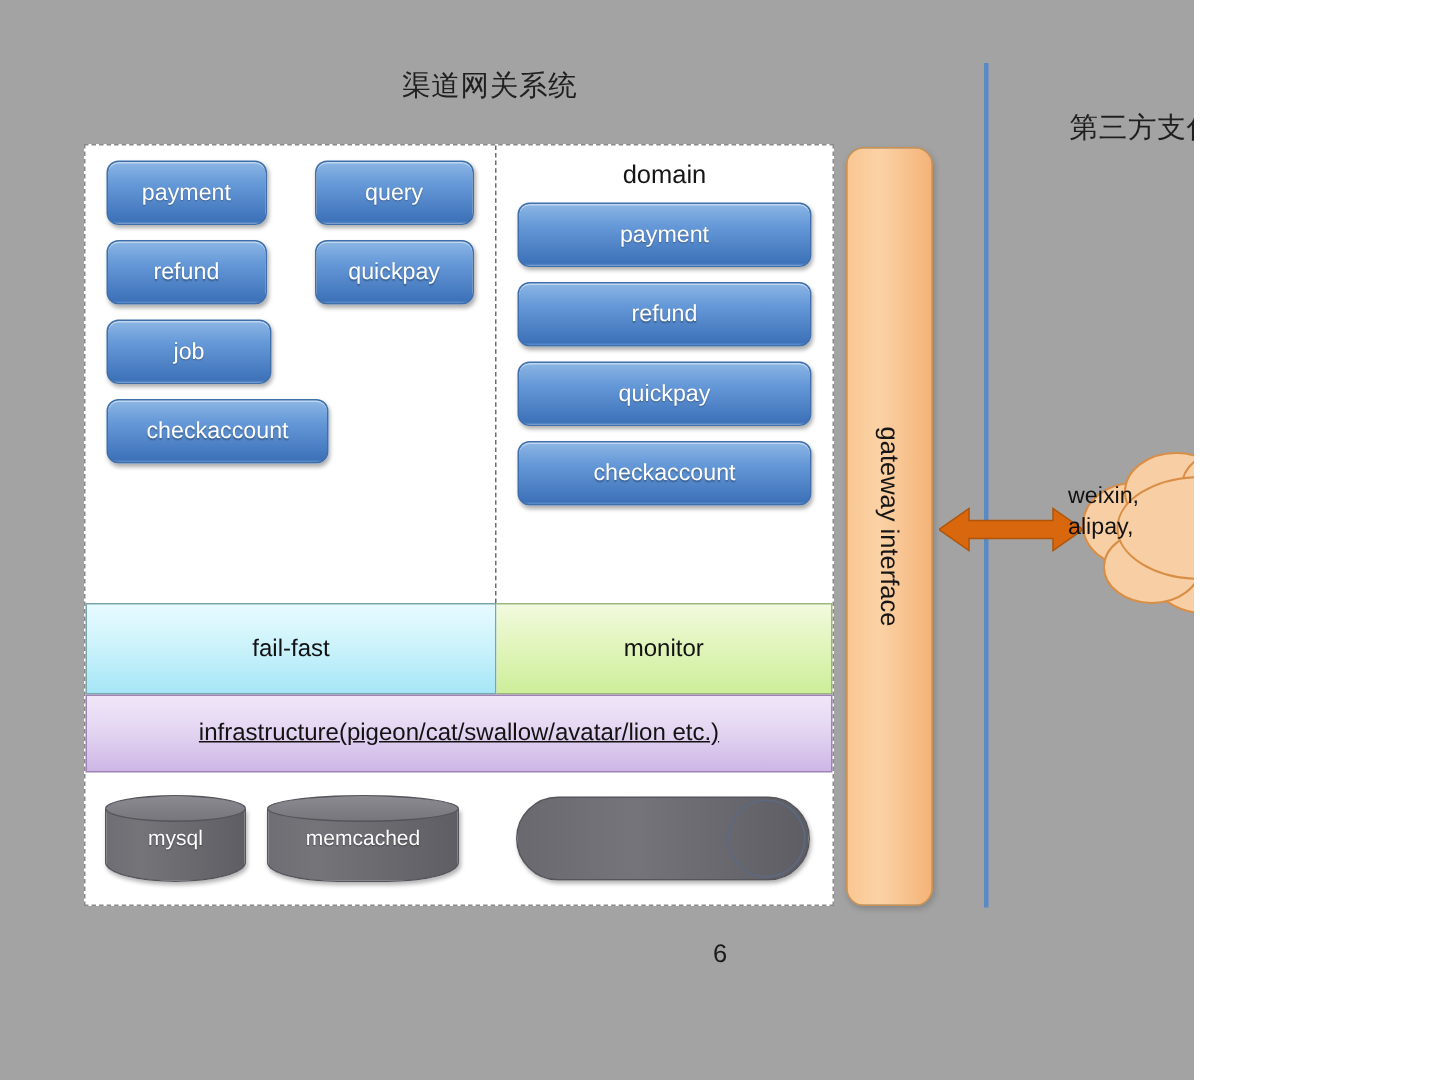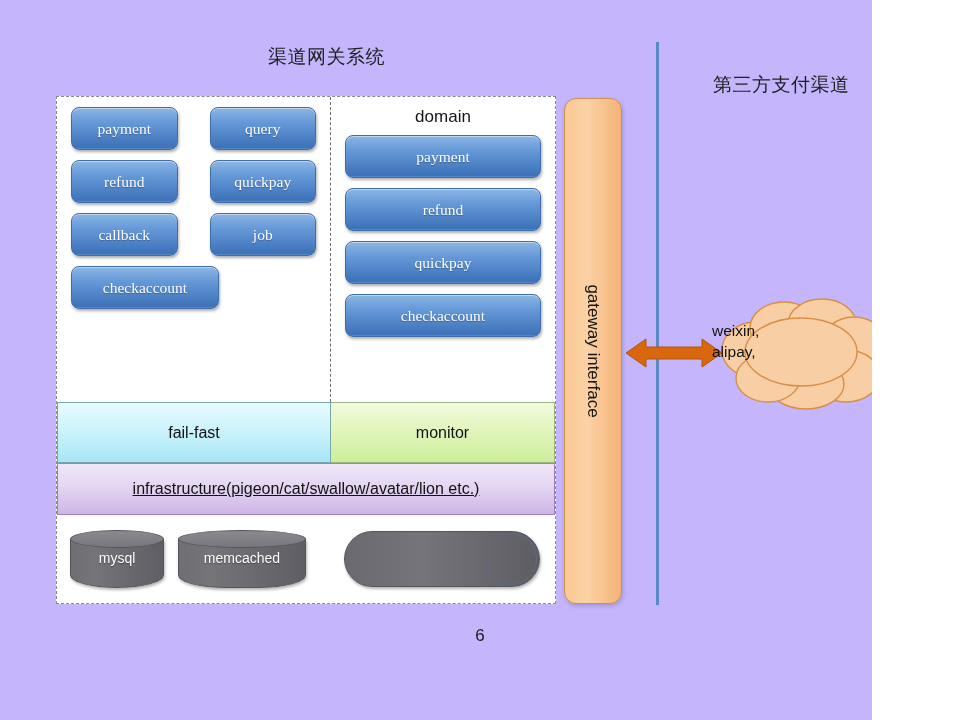--- a/index.html
+++ b/index.html
@@ -7,23 +7,23 @@
     margin: 0;
     padding: 0;
     background: #ffffff;
   }
   body {
     font-family: "Liberation Sans", "DejaVu Sans", sans-serif;
     color: #1a1a1a;
   }
   #slide {
     position: relative;
-    width: 872px;
+    width: 796px;
     height: 720px;
-    background: #c4b5fd;
+    background: #a3a3a3;
     overflow: hidden;
   }
 
   
   .heading {
     position: absolute;
     font-size: 19px;
     color: #1f1f1f;
     white-space: nowrap;
     letter-spacing: 0.5px;
@@ -82,21 +82,20 @@
     margin-bottom: 8px;
   }
 
   .chips {
     padding: 0 14px;
   }
   .chip-row {
     display: flex;
     gap: 32px;
     margin-bottom: 10px;
-    font-family: Liberation Serif, serif;
   }
 
   .chip {
     height: 43px;
     border-radius: 8px;
     display: flex;
     align-items: center;
     justify-content: center;
     color: #ffffff;
     font-size: 15.5px;
@@ -337,21 +336,20 @@
         <div class="chips">
           <div class="chip-row">
             <div class="chip chip-w">payment</div>
             <div class="chip chip-w">query</div>
           </div>
           <div class="chip-row">
             <div class="chip chip-w">refund</div>
             <div class="chip chip-w">quickpay</div>
           </div>
           <div class="chip-row">
-            <div class="chip chip-w">callback</div>
             <div class="chip chip-w">job</div>
           </div>
           <div class="chip-row">
             <div class="chip chip-wide">checkaccount</div>
           </div>
         </div>
       </div>
 
       <div class="module-col" id="col-domain">
         <div class="col-title">domain</div>

